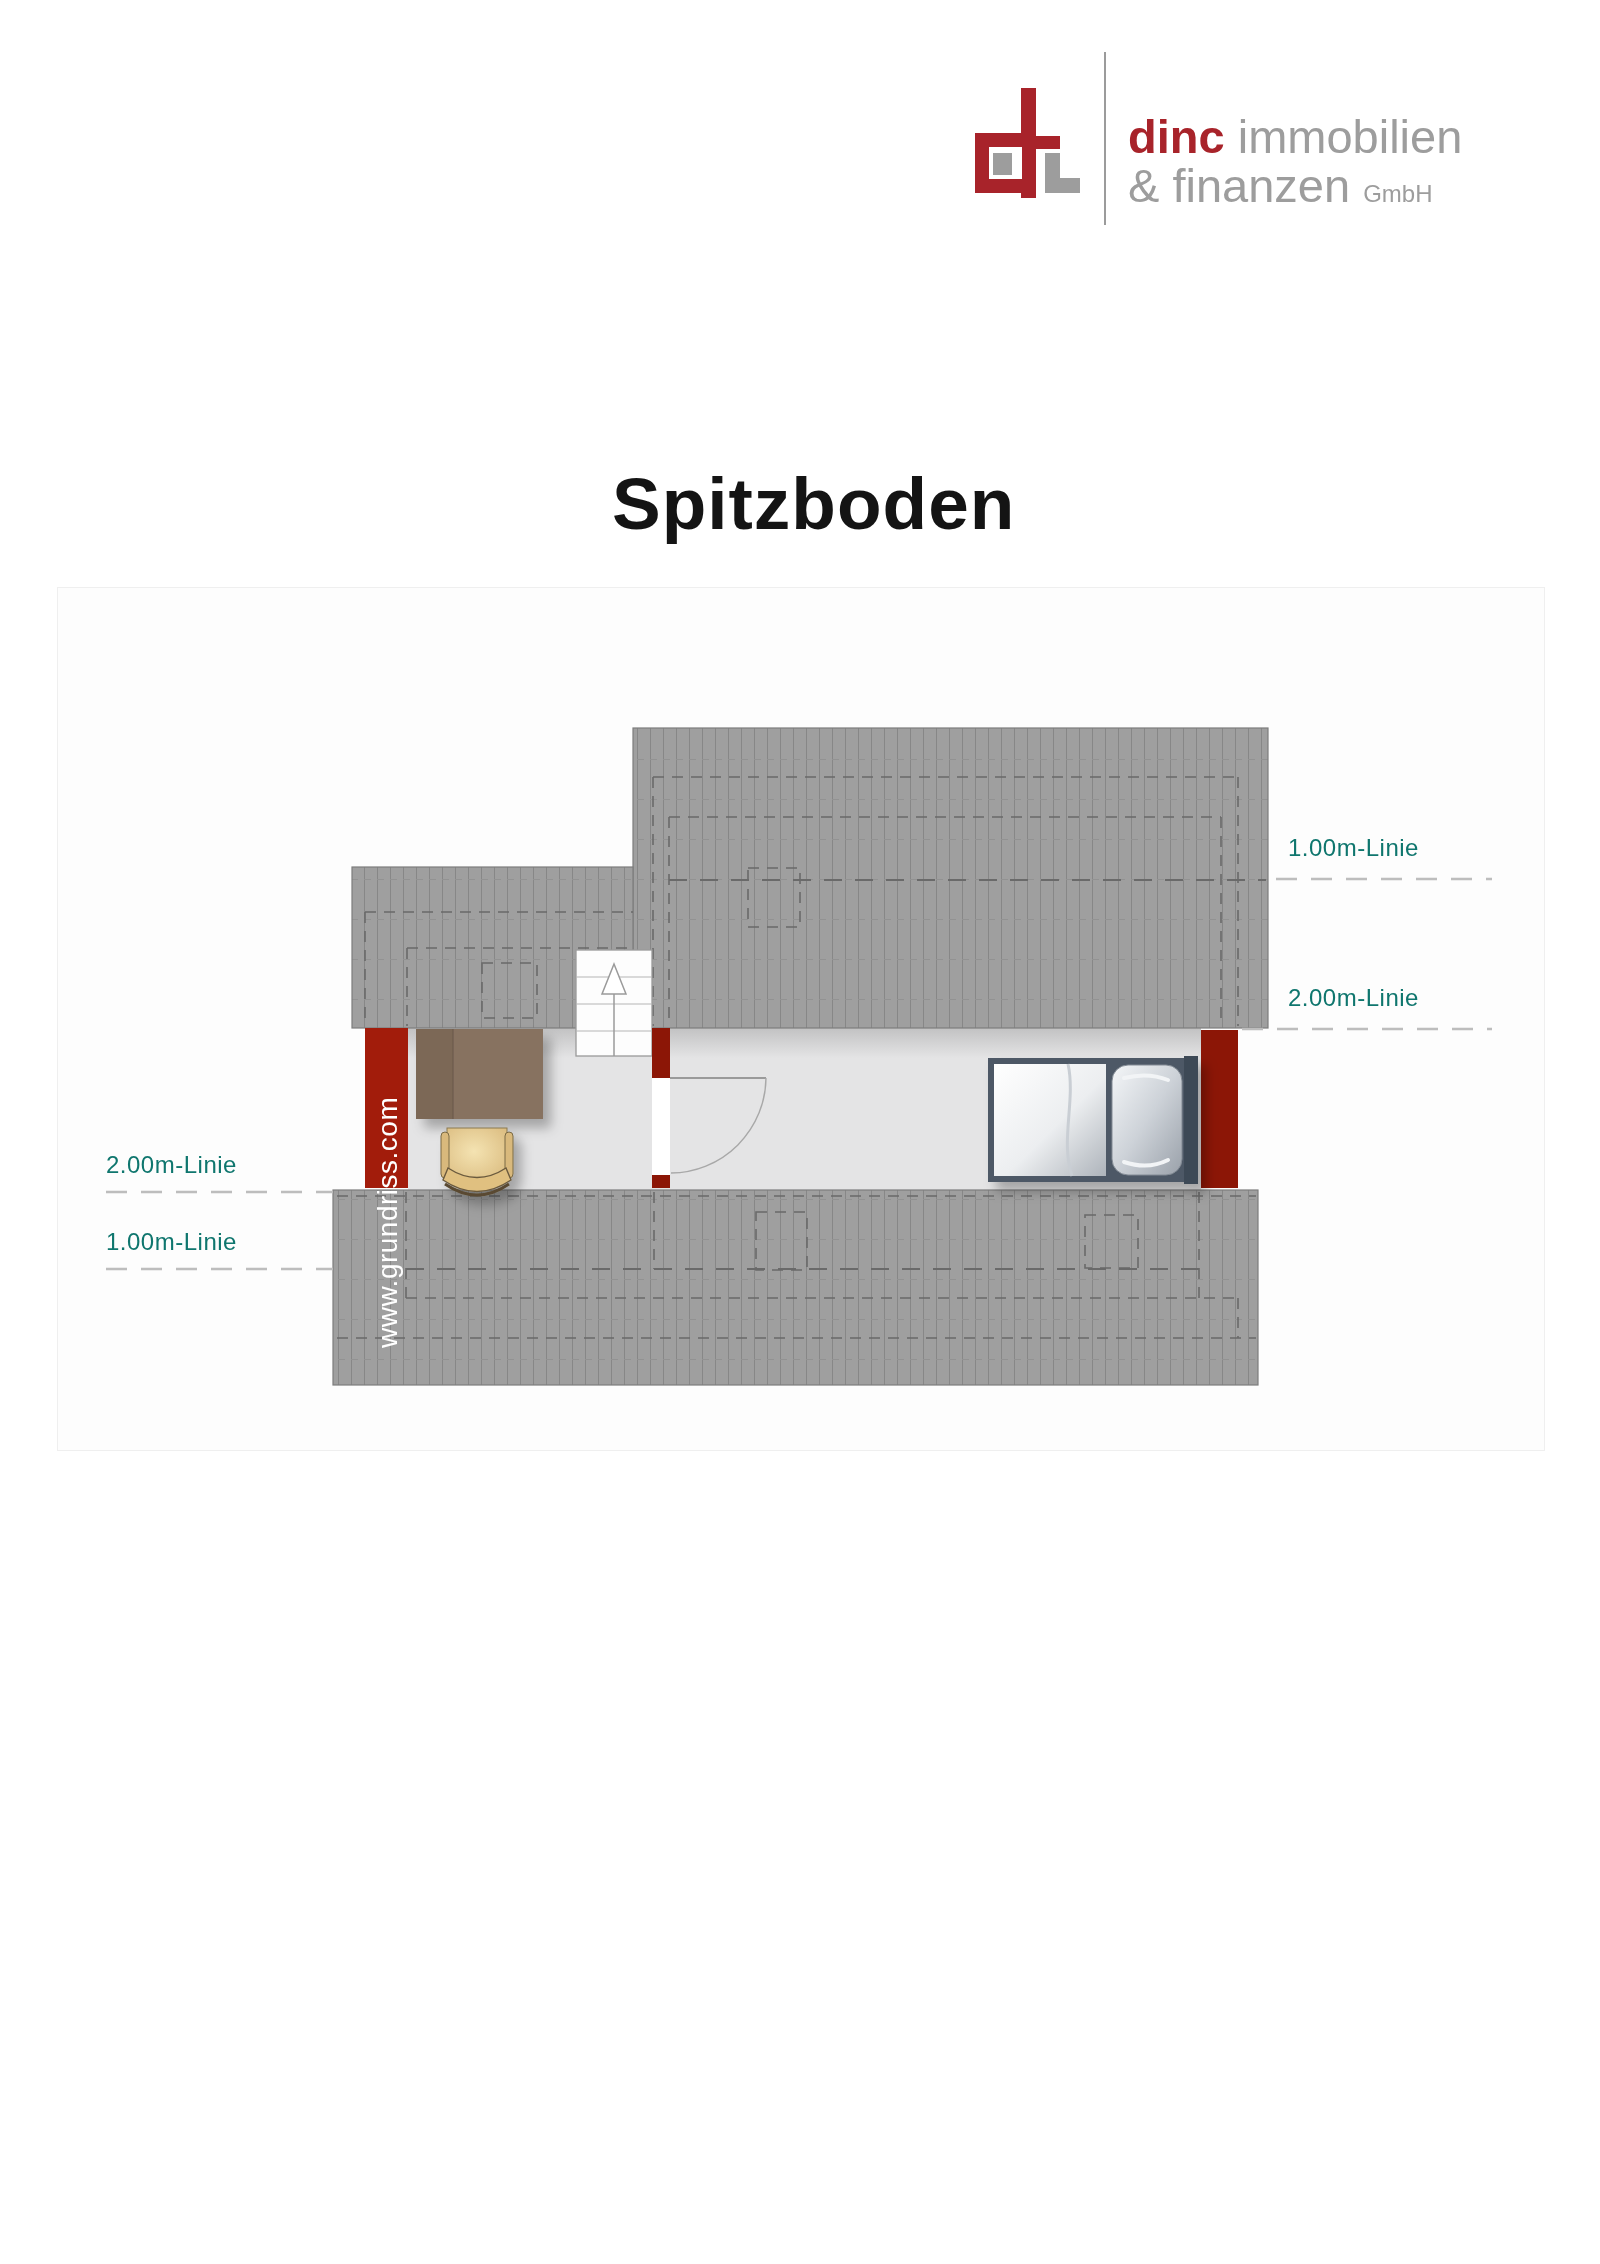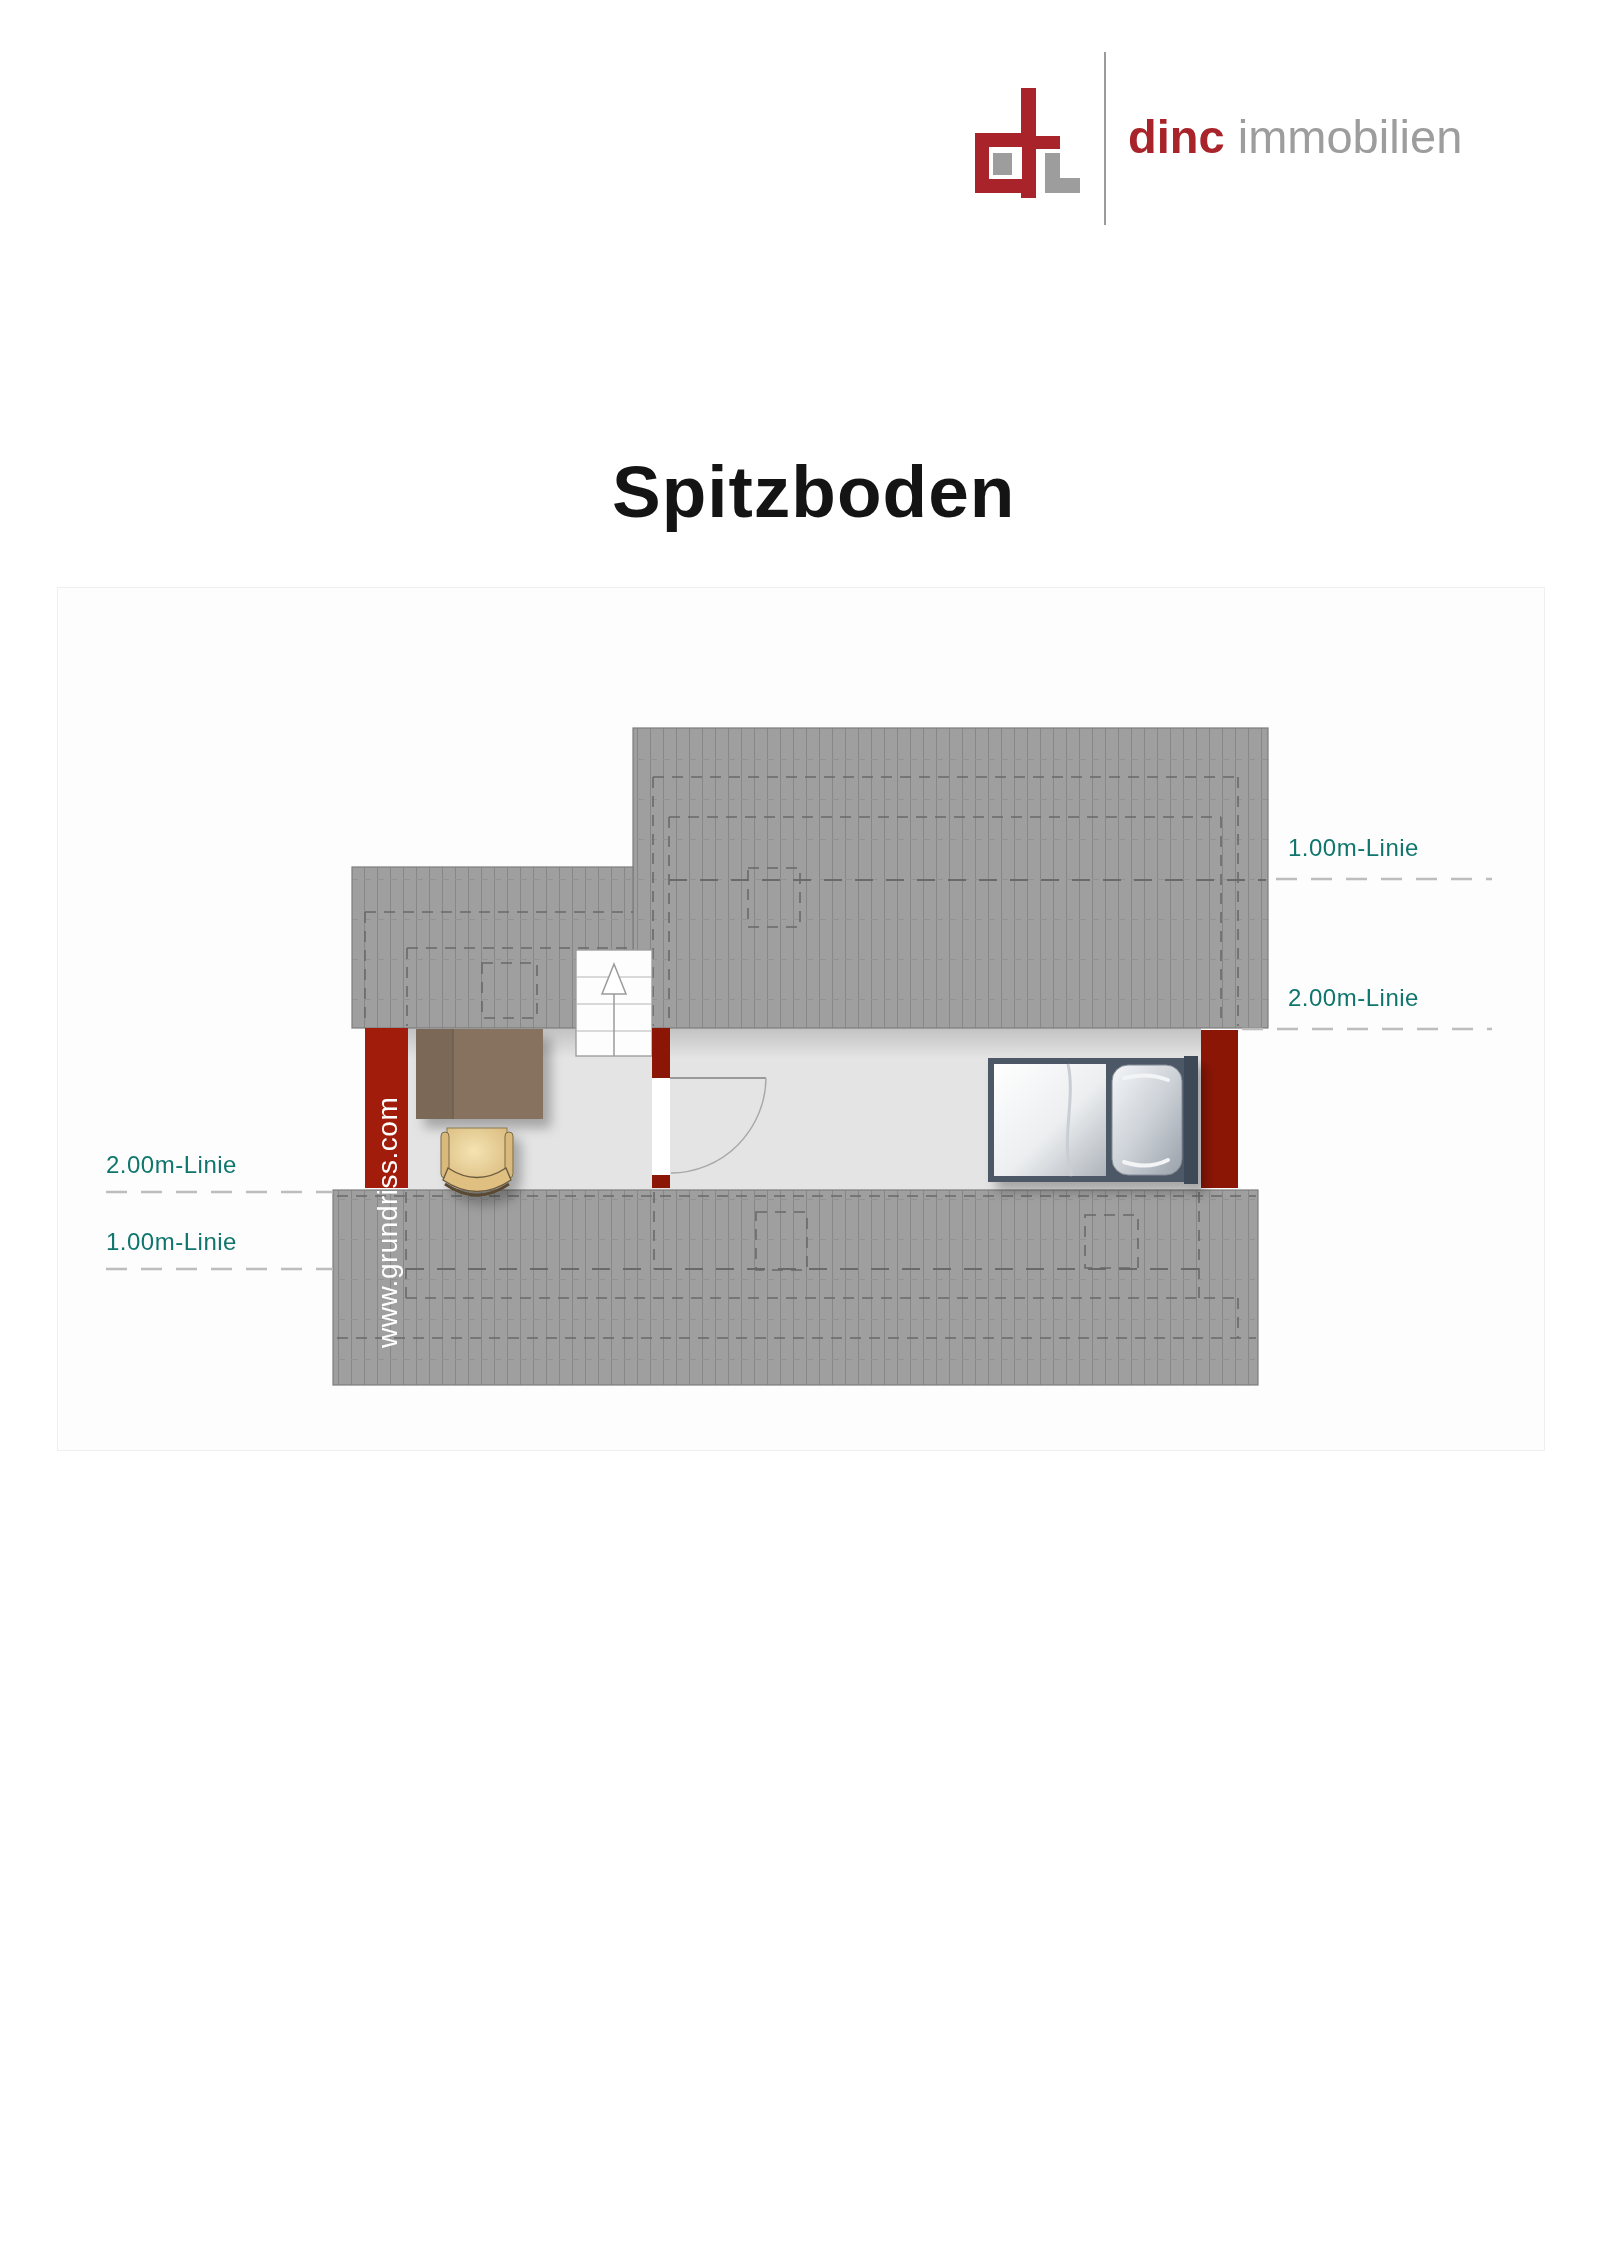--- a/index.html
+++ b/index.html
@@ -18,21 +18,21 @@
   .lg-l-horiz{left:1045px;top:178px;width:35px;height:15px;background:#9d9d9d;}
   .lg-divider{left:1104px;top:52px;width:2px;height:173px;background:#9b9b9b;}
   .logo-text{
     position:absolute;left:1128px;top:112px;line-height:49px;font-size:47px;
     color:#9d9d9d;letter-spacing:0px;white-space:nowrap;
   }
   .logo-text .red{color:#a8232a;font-weight:bold;}
   .logo-text .suffix{font-size:24px;}
   
   .title{
-    position:absolute;left:612px;top:450px;font-size:73px;font-weight:bold;color:#141414;
+    position:absolute;left:612px;top:462px;font-size:73px;font-weight:bold;color:#141414;
     letter-spacing:1px;white-space:nowrap;
   }
   
   .plan-panel{
     position:absolute;left:57px;top:587px;width:1486px;height:862px;
     background:#fdfdfd;border:1px solid #efefef;
   }
   
   .plan-svg{position:absolute;left:0;top:0;width:1600px;height:2264px;}
   
@@ -60,20 +60,21 @@
     <div class="lg-bowl"></div>
     <div class="lg-bowl-hole"></div>
     <div class="lg-bowl-core"></div>
     <div class="lg-cross"></div>
     <div class="lg-l-vert"></div>
     <div class="lg-l-horiz"></div>
     <div class="lg-divider"></div>
   </div>
   <div class="logo-text">
     <div><span class="red">dinc</span> <span>immobilien</span></div>
+    <div><span>&amp; finanzen</span> <span class="suffix">GmbH</span></div>
   </div>
 
   <div class="title">Spitzboden</div>
 
   <div class="plan-panel"></div>
 
   <svg class="plan-svg" viewBox="0 0 1600 2264">
     <defs>
       <pattern id="hatch" width="13" height="40" patternUnits="userSpaceOnUse">
         <rect width="13" height="40" fill="#9f9f9f"></rect>

